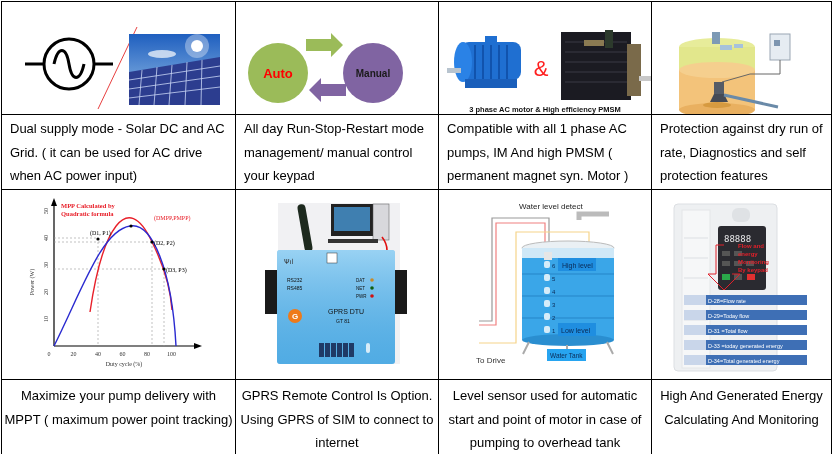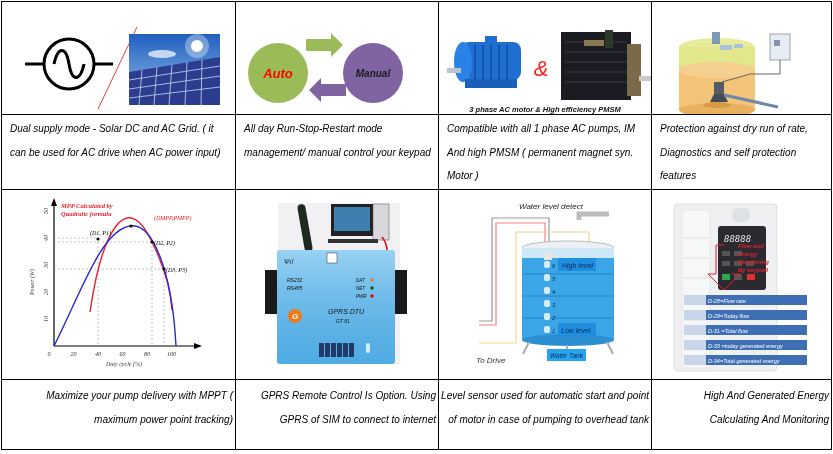--- a/index.html
+++ b/index.html
@@ -1,22 +1,22 @@
 <!DOCTYPE html>
 <html><head>
 <meta charset="utf-8">
 <style>
   html,body{margin:0;padding:0;background:#fff;}
   body{width:833px;height:454px;position:relative;overflow:hidden;font-family:"Liberation Sans",sans-serif;}
-  .grid{position:absolute;left:1px;top:1px;border-collapse:collapse;font-style:italic;}
+  .grid{position:absolute;left:1px;top:1px;border-collapse:collapse;}
   .grid td{border:1.5px solid #000;padding:0;vertical-align:top;position:relative;overflow:hidden;}
   .c1{width:233px}.c2{width:202px}.c3{width:212px}.c4{width:179px}
   .r-img1{height:112px}.r-txt1{height:74px}.r-img2{height:189px}.r-txt2{height:69px}
-  .txt{font-size:10px;line-height:23.5px;color:#000;padding:2px 6px 0 8px;}
-  .txt.center{text-align:right;padding:4px 2px 0 2px;}
+  .txt{font-size:13px;line-height:23.5px;color:#000;padding:2px 6px 0 8px;}
+  .txt.center{text-align:center;padding:4px 2px 0 2px;}
   .pic{position:absolute;inset:0;}
   svg{display:block}
   
 </style>
 </head>
 <body>
 
 <table class="grid">
 
   <tbody>

